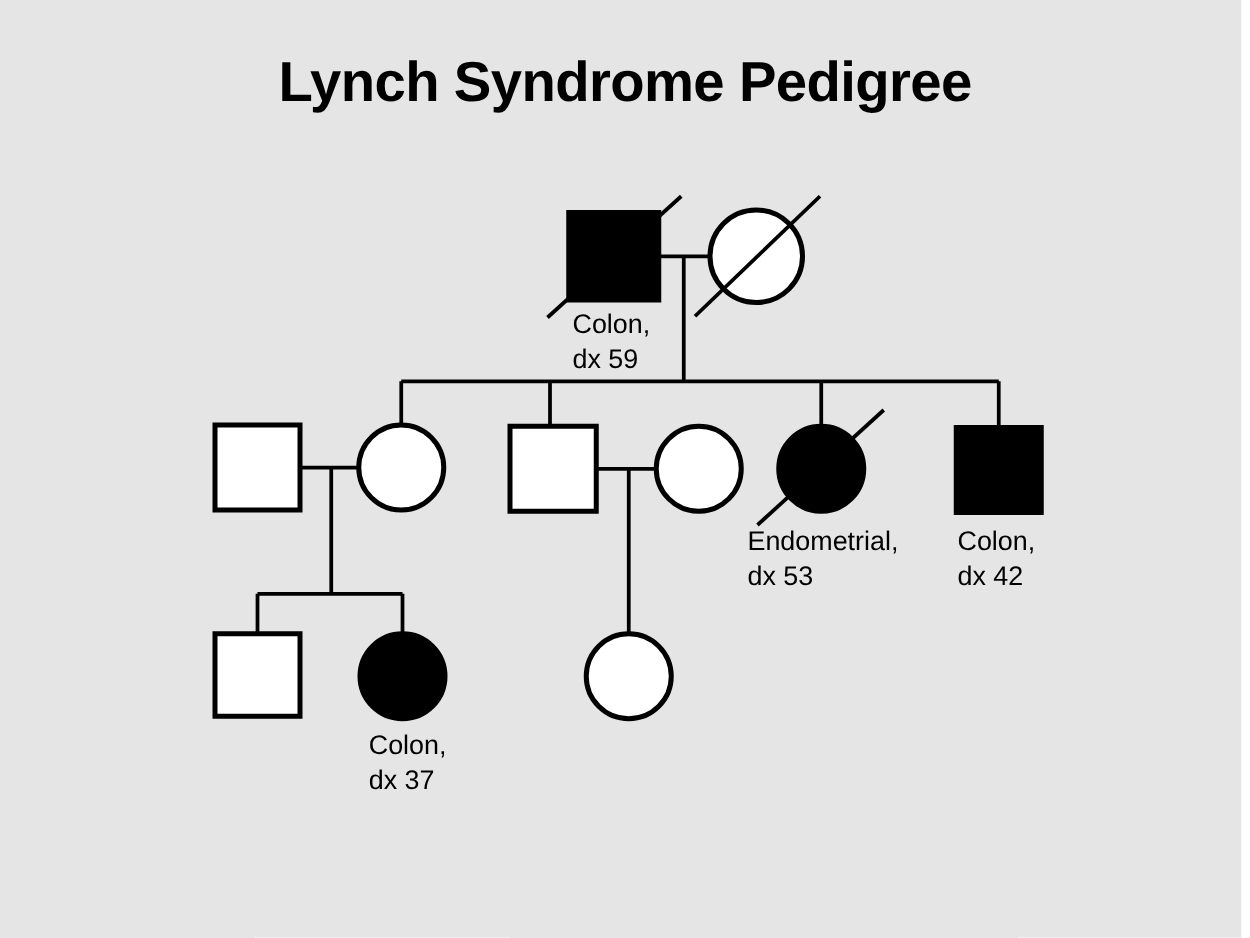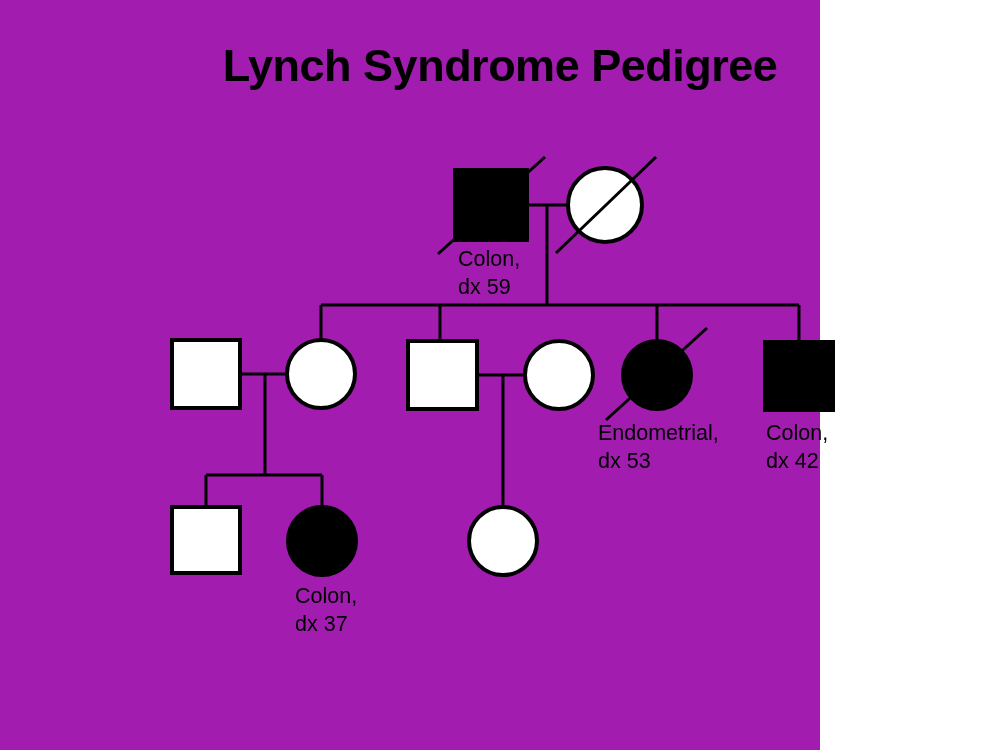--- a/index.html
+++ b/index.html
@@ -11,23 +11,23 @@
   body {
     width: 1000px;
     height: 750px;
     font-family: "Liberation Sans", sans-serif;
     color: #000000;
     overflow: hidden;
     position: relative;
   }
   #pedigree-page {
     position: relative;
-    width: 820px;
+    width: 993px;
     height: 750px;
-    background: #a21caf;
+    background: #e5e5e5;
   }
   .page-title {
     position: absolute;
     top: 40px;
     left: 0;
     width: 1000px;
     text-align: center;
     font-family: "Liberation Sans", sans-serif;
     font-weight: bold;
     font-size: 45px;

